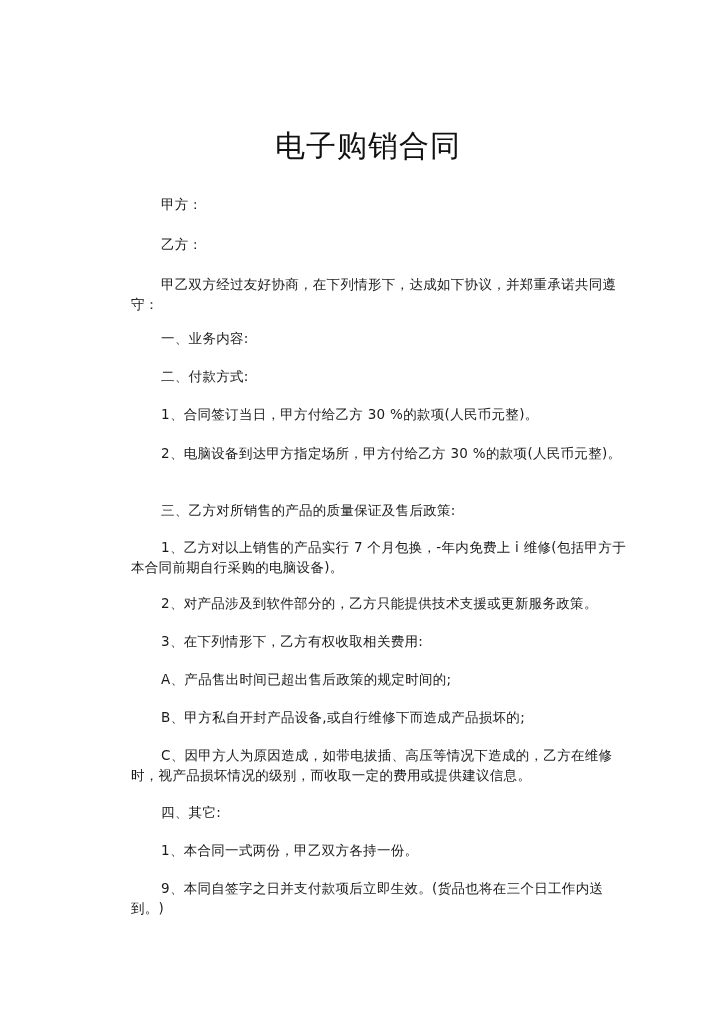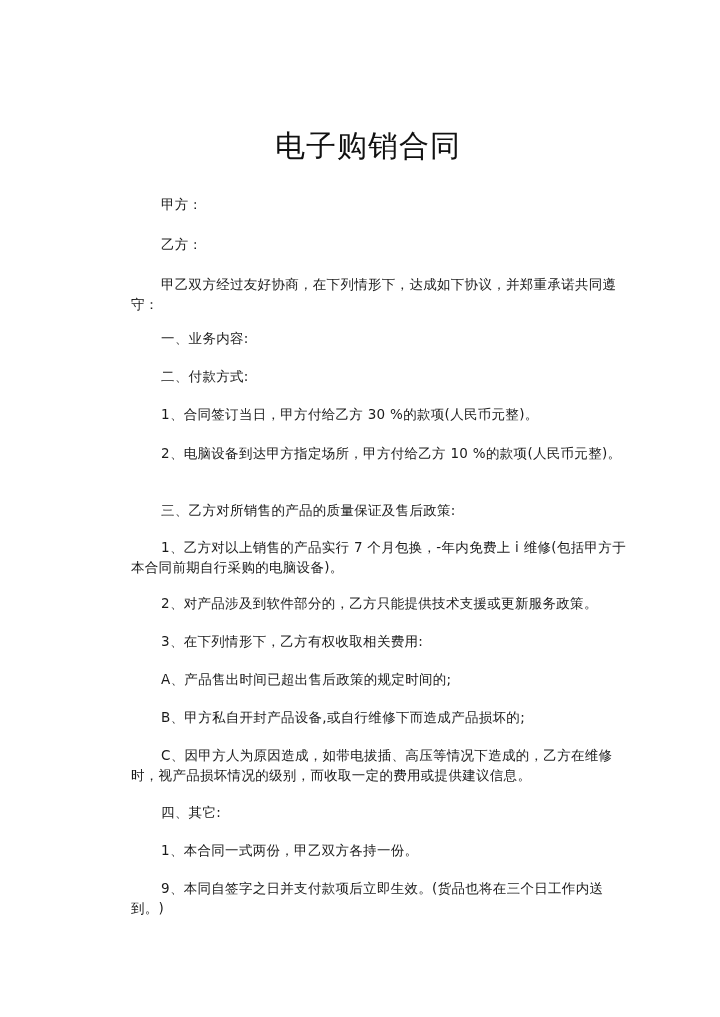--- a/index.html
+++ b/index.html
@@ -57,21 +57,21 @@
   <h1 class="title">电子购销合同</h1>
 
   <p class="para" style="top:178px">甲方：</p>
   <p class="para" style="top:218px">乙方：</p>
   <p class="para" style="top:258px">甲乙双方经过友好协商，在下列情形下，达成如下协议，并郑重承诺共同遵守：</p>
 
   <p class="para heading" style="top:312px">一、业务内容:</p>
 
   <p class="para heading" style="top:350px">二、付款方式:</p>
   <p class="para" style="top:388px">1、合同签订当日，甲方付给乙方 30 %的款项(人民币元整)。</p>
-  <p class="para" style="top:427px">2、电脑设备到达甲方指定场所，甲方付给乙方 10 %的款项(人民币元整)。</p>
+  <p class="para" style="top:427px">2、电脑设备到达甲方指定场所，甲方付给乙方 30 %的款项(人民币元整)。</p>
 
   <p class="para heading" style="top:484px">三、乙方对所销售的产品的质量保证及售后政策:</p>
   <p class="para" style="top:521px">1、乙方对以上销售的产品实行 7 个月包换，-年内免费上 i 维修(包括甲方于本合同前期自行采购的电脑设备)。</p>
   <p class="para" style="top:577px">2、对产品涉及到软件部分的，乙方只能提供技术支援或更新服务政策。</p>
   <p class="para" style="top:615px">3、在下列情形下，乙方有权收取相关费用:</p>
   <p class="para" style="top:653px">A、产品售出时间已超出售后政策的规定时间的;</p>
   <p class="para" style="top:691px">B、甲方私自开封产品设备,或自行维修下而造成产品损坏的;</p>
   <p class="para" style="top:729px">C、因甲方人为原因造成，如带电拔插、高压等情况下造成的，乙方在维修时，视产品损坏情况的级别，而收取一定的费用或提供建议信息。</p>
 
   <p class="para heading" style="top:786px">四、其它:</p>

